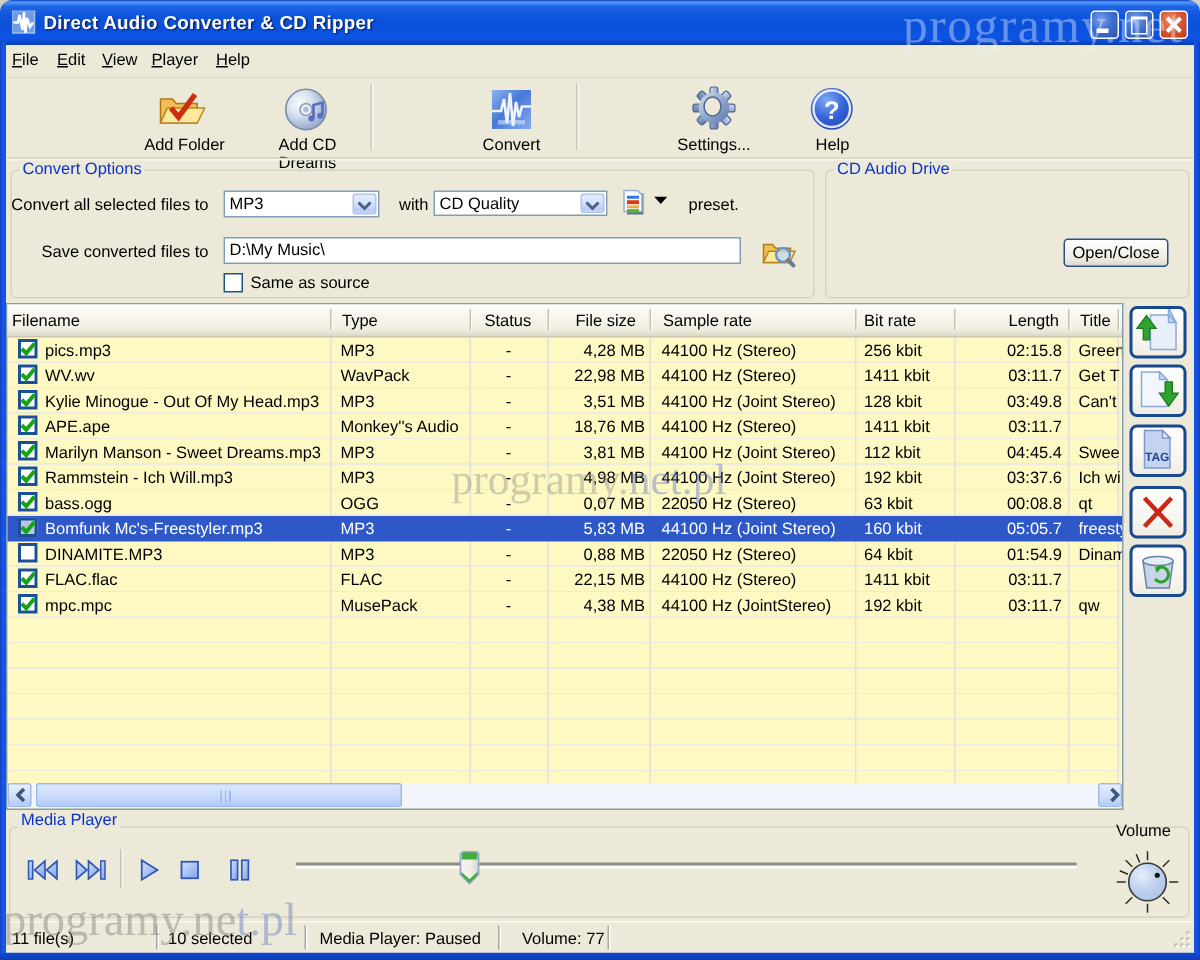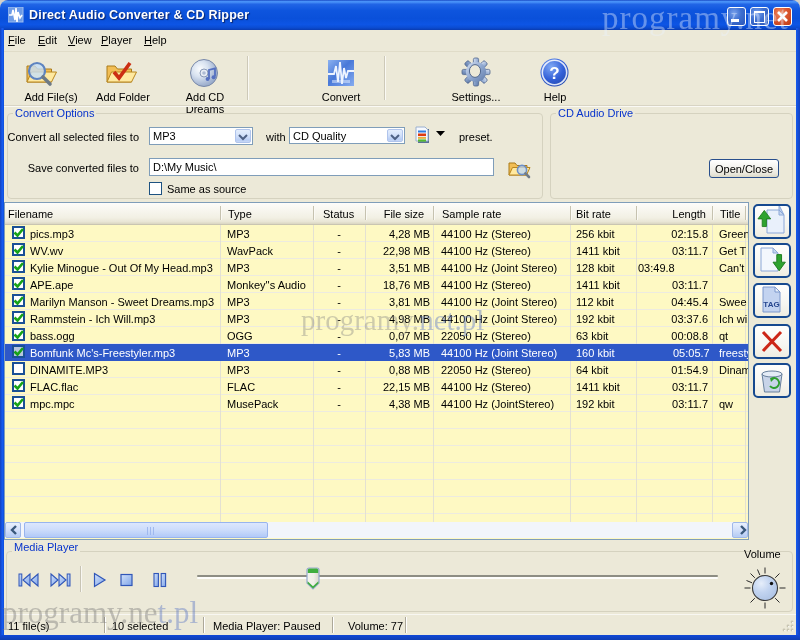--- a/index.html
+++ b/index.html
@@ -105,29 +105,20 @@
   <div id="menu" class="abs">
     <span style="left:4px"><u>F</u>ile</span>
     <span style="left:34px"><u>E</u>dit</span>
     <span style="left:64px"><u>V</u>iew</span>
     <span style="left:97px"><u>P</u>layer</span>
     <span style="left:140px"><u>H</u>elp</span>
   </div>
   <div id="menusep" class="abs"></div>
 
   <div id="toolbar" class="abs">
-    <div class="tbtn" style="left:14px;top:2px;width:66px;">
-      <svg width="34" height="34" style="margin-top:2px;position:relative;left:-11px">
-        <path d="M4,10 l8,0 l2.5,3 l14,0 l0,13 l-24.5,0 z" fill="#F2BE55" stroke="#AA7A1A" stroke-width="1"></path>
-        <path d="M4,26 l4.5,-10 l25,0 l-5,10 z" fill="#FFE9A0" stroke="#B8861E" stroke-width="1"></path>
-        <circle cx="14" cy="15" r="8" fill="rgba(198,222,246,0.8)" stroke="#5E84C0" stroke-width="2.2"></circle>
-        <line x1="20" y1="21" x2="27" y2="28" stroke="#6E7A86" stroke-width="3.6" stroke-linecap="round"></line>
-      </svg>
-      <div class="lbl">Add File(s)</div>
-    </div>
     <div class="tbtn" style="left:86px;top:2px;width:66px;">
       <svg width="34" height="34" style="margin-top:2px;position:relative;left:-3px">
         <path d="M4,10 l8,0 l2.5,3 l14,0 l0,13 l-24.5,0 z" fill="#F2BE55" stroke="#AA7A1A" stroke-width="1"></path>
         <path d="M4,26 l4.5,-10 l25,0 l-5,10 z" fill="#FFE9A0" stroke="#B8861E" stroke-width="1"></path>
         <polyline points="11,16 16,22 27,7" fill="none" stroke="#CC2E12" stroke-width="3.6"></polyline>
       </svg>
       <div class="lbl">Add Folder</div>
     </div>
     <div class="tbtn" style="left:163px;top:2px;width:76px;">
       <svg width="34" height="34" style="margin-top:2px">
@@ -317,21 +308,21 @@
           <svg width="12" height="12">
             <polyline points="1.5,5.5 4.5,8.5 10,2" fill="none" stroke="#17A317" stroke-width="2.6"></polyline>
           </svg>
         </div>
 <div class="cell" style="left:25px;width:185px">Kylie Minogue - Out Of My Head.mp3</div>
 <div class="cell" style="left:222px;width:84px">MP3</div>
 <div class="cell" style="left:308px;width:52px;text-align:center">-</div>
 <div class="cell" style="left:361px;width:64px;text-align:right">3,51 MB</div>
 <div class="cell" style="left:436px;width:128px">44100 Hz (Joint Stereo)</div>
 <div class="cell" style="left:571px;width:58px">128 kbit</div>
-<div class="cell" style="left:633px;width:70px;">03:49.8</div>
+<div class="cell" style="left:633px;width:70px;text-align:right">03:49.8</div>
 <div class="cell" style="left:714px;width:29px">Can't</div>
 </div>
 <div class="row" style="top:73px">
         <div class="cb" style="">
           <svg width="12" height="12">
             <polyline points="1.5,5.5 4.5,8.5 10,2" fill="none" stroke="#17A317" stroke-width="2.6"></polyline>
           </svg>
         </div>
 <div class="cell" style="left:25px;width:185px">APE.ape</div>
 <div class="cell" style="left:222px;width:84px">Monkey''s Audio</div>
@@ -392,21 +383,21 @@
           <svg width="12" height="12">
             <polyline points="1.5,5.5 4.5,8.5 10,2" fill="none" stroke="#17A317" stroke-width="2.6"></polyline>
           </svg>
         </div>
 <div class="cell" style="left:25px;width:185px">Bomfunk Mc's-Freestyler.mp3</div>
 <div class="cell" style="left:222px;width:84px">MP3</div>
 <div class="cell" style="left:308px;width:52px;text-align:center">-</div>
 <div class="cell" style="left:361px;width:64px;text-align:right">5,83 MB</div>
 <div class="cell" style="left:436px;width:128px">44100 Hz (Joint Stereo)</div>
 <div class="cell" style="left:571px;width:58px">160 kbit</div>
-<div class="cell" style="left:668px;width:70px;">05:05.7</div>
+<div class="cell" style="left:633px;width:70px;text-align:right">05:05.7</div>
 <div class="cell" style="left:714px;width:29px">freesty</div>
 </div>
 <div class="row" style="top:158px">
         <div class="cb" style=""></div>
 <div class="cell" style="left:25px;width:185px">DINAMITE.MP3</div>
 <div class="cell" style="left:222px;width:84px">MP3</div>
 <div class="cell" style="left:308px;width:52px;text-align:center">-</div>
 <div class="cell" style="left:361px;width:64px;text-align:right">0,88 MB</div>
 <div class="cell" style="left:436px;width:128px">22050 Hz (Stereo)</div>
 <div class="cell" style="left:571px;width:58px">64 kbit</div>

